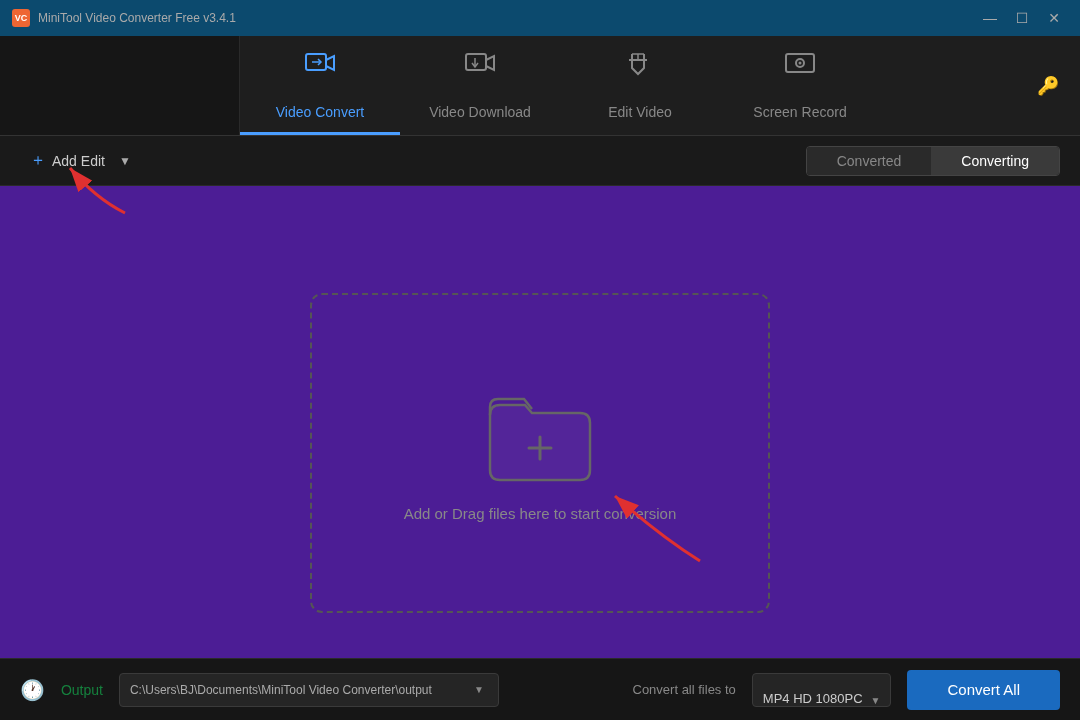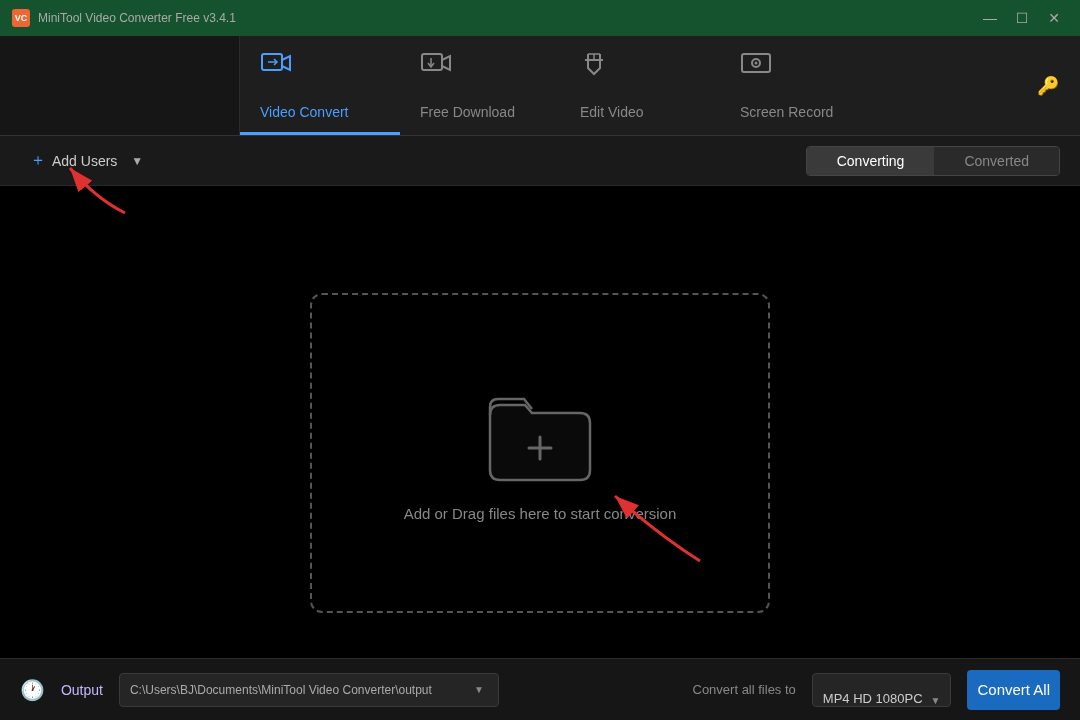--- a/index.html
+++ b/index.html
@@ -8,21 +8,21 @@
       height: 720px;
       background: #1a1a1a;
       font-family: 'Segoe UI', Arial, sans-serif;
       color: #ccc;
       overflow: hidden;
       position: relative;
     }
 
     
     .title-bar {
-      background: #14532d;
+      background: #0c4a6e;
       height: 36px;
       display: flex;
       align-items: center;
       padding: 0 12px;
       justify-content: space-between;
       user-select: none;
     }
     .title-bar-left {
       display: flex;
       align-items: center;
@@ -68,20 +68,21 @@
       background: #161616;
       border-right: 1px solid #2a2a2a;
     }
     .nav-tabs {
       display: flex;
       flex: 1;
     }
     .nav-tab {
       display: flex;
       flex-direction: column;
+      align-items: center;
       justify-content: center;
       gap: 24px;
       width: 160px;
       cursor: pointer;
       border-bottom: 3px solid transparent;
       padding: 10px 20px;
       color: #888;
       font-size: 14px;
     }
     .nav-tab.active {
@@ -153,21 +154,21 @@
       outline: none;
     }
     .sub-tab.active {
       background: #3a3a3a;
       color: white;
       font-weight: 500;
     }
 
     
     .main-area {
-      background: #000000;
+      background: #4c1d95;
       height: 534px;
       display: flex;
       align-items: center;
       justify-content: center;
       position: relative;
     }
 
     
     .drop-zone {
       width: 460px;
@@ -203,21 +204,21 @@
       position: absolute;
       bottom: 0;
       left: 0;
       right: 0;
     }
     .output-icon {
       color: #888;
       font-size: 20px;
     }
     .output-label {
-      color: #c4b5fd;
+      color: #15803d;
       font-size: 14px;
       white-space: nowrap;
     }
     .output-path-wrapper {
       display: flex;
       align-items: center;
       background: #252525;
       border: 1px solid #3a3a3a;
       border-radius: 4px;
       padding: 0 10px;
@@ -267,21 +268,21 @@
       border: none;
       color: #888;
       font-size: 10px;
       cursor: pointer;
     }
     .convert-all-btn {
       background: #1a6abf;
       color: white;
       border: none;
       border-radius: 4px;
-      padding: 8px 10px;
+      padding: 8px 40px;
       font-size: 15px;
       cursor: pointer;
       white-space: nowrap;
       height: 40px;
     }
 
     
     .arrow1 {
       position: absolute;
       top: 136px;
@@ -330,21 +331,21 @@
       <span>Video Convert</span>
     </div>
 
     <div class="nav-tab">
       <svg viewBox="0 0 32 32" fill="none" xmlns="http://www.w3.org/2000/svg">
         <rect x="2" y="6" width="20" height="16" rx="2" stroke="#888" stroke-width="2" fill="none"></rect>
         <polyline points="22,12 30,8 30,22 22,18" stroke="#888" stroke-width="2" fill="none"></polyline>
         <line x1="11" y1="10" x2="11" y2="18" stroke="#888" stroke-width="1.5"></line>
         <polyline points="8,15 11,19 14,15" stroke="#888" stroke-width="1.5" fill="none"></polyline>
       </svg>
-      <span>Free Download</span>
+      <span>Video Download</span>
     </div>
 
     <div class="nav-tab">
       <svg viewBox="0 0 32 32" fill="none" xmlns="http://www.w3.org/2000/svg">
         <path d="M8 6 L8 20 L14 26 L20 20 L20 6" stroke="#888" stroke-width="2" fill="none"></path>
         <line x1="5" y1="12" x2="23" y2="12" stroke="#888" stroke-width="2"></line>
         <line x1="14" y1="6" x2="14" y2="12" stroke="#888" stroke-width="1.5"></line>
         <line x1="8" y1="6" x2="20" y2="6" stroke="#888" stroke-width="1.5"></line>
       </svg>
       <span>Edit Video</span>
@@ -361,27 +362,27 @@
 
     <div class="nav-right">
       <span style="cursor:pointer; font-size:18px;">🔑</span>
     </div>
   </div>
 </div>
 
 <div class="sub-bar">
   <button class="add-files-btn">
     <span style="font-size:16px; color:#4a9eff;">＋</span>
-    <span>Add Users</span>
+    <span>Add Edit</span>
   </button>
   <button class="add-files-dropdown">▼</button>
 
   <div class="sub-tabs">
+    <button class="sub-tab">Converted</button>
     <button class="sub-tab active">Converting</button>
-    <button class="sub-tab">Converted</button>
   </div>
 </div>
 
 <div class="main-area">
 
   <div class="drop-zone">
 
     <svg class="folder-svg" viewBox="0 0 120 100" fill="none" xmlns="http://www.w3.org/2000/svg">
 
       <path d="M10 30 Q10 20 20 20 L45 20 L52 28 L100 28 Q110 28 110 38 L110 85 Q110 95 100 95 L20 95 Q10 95 10 85 Z" stroke="#666" stroke-width="2.5" fill="rgba(255,255,255,0.04)"></path>

